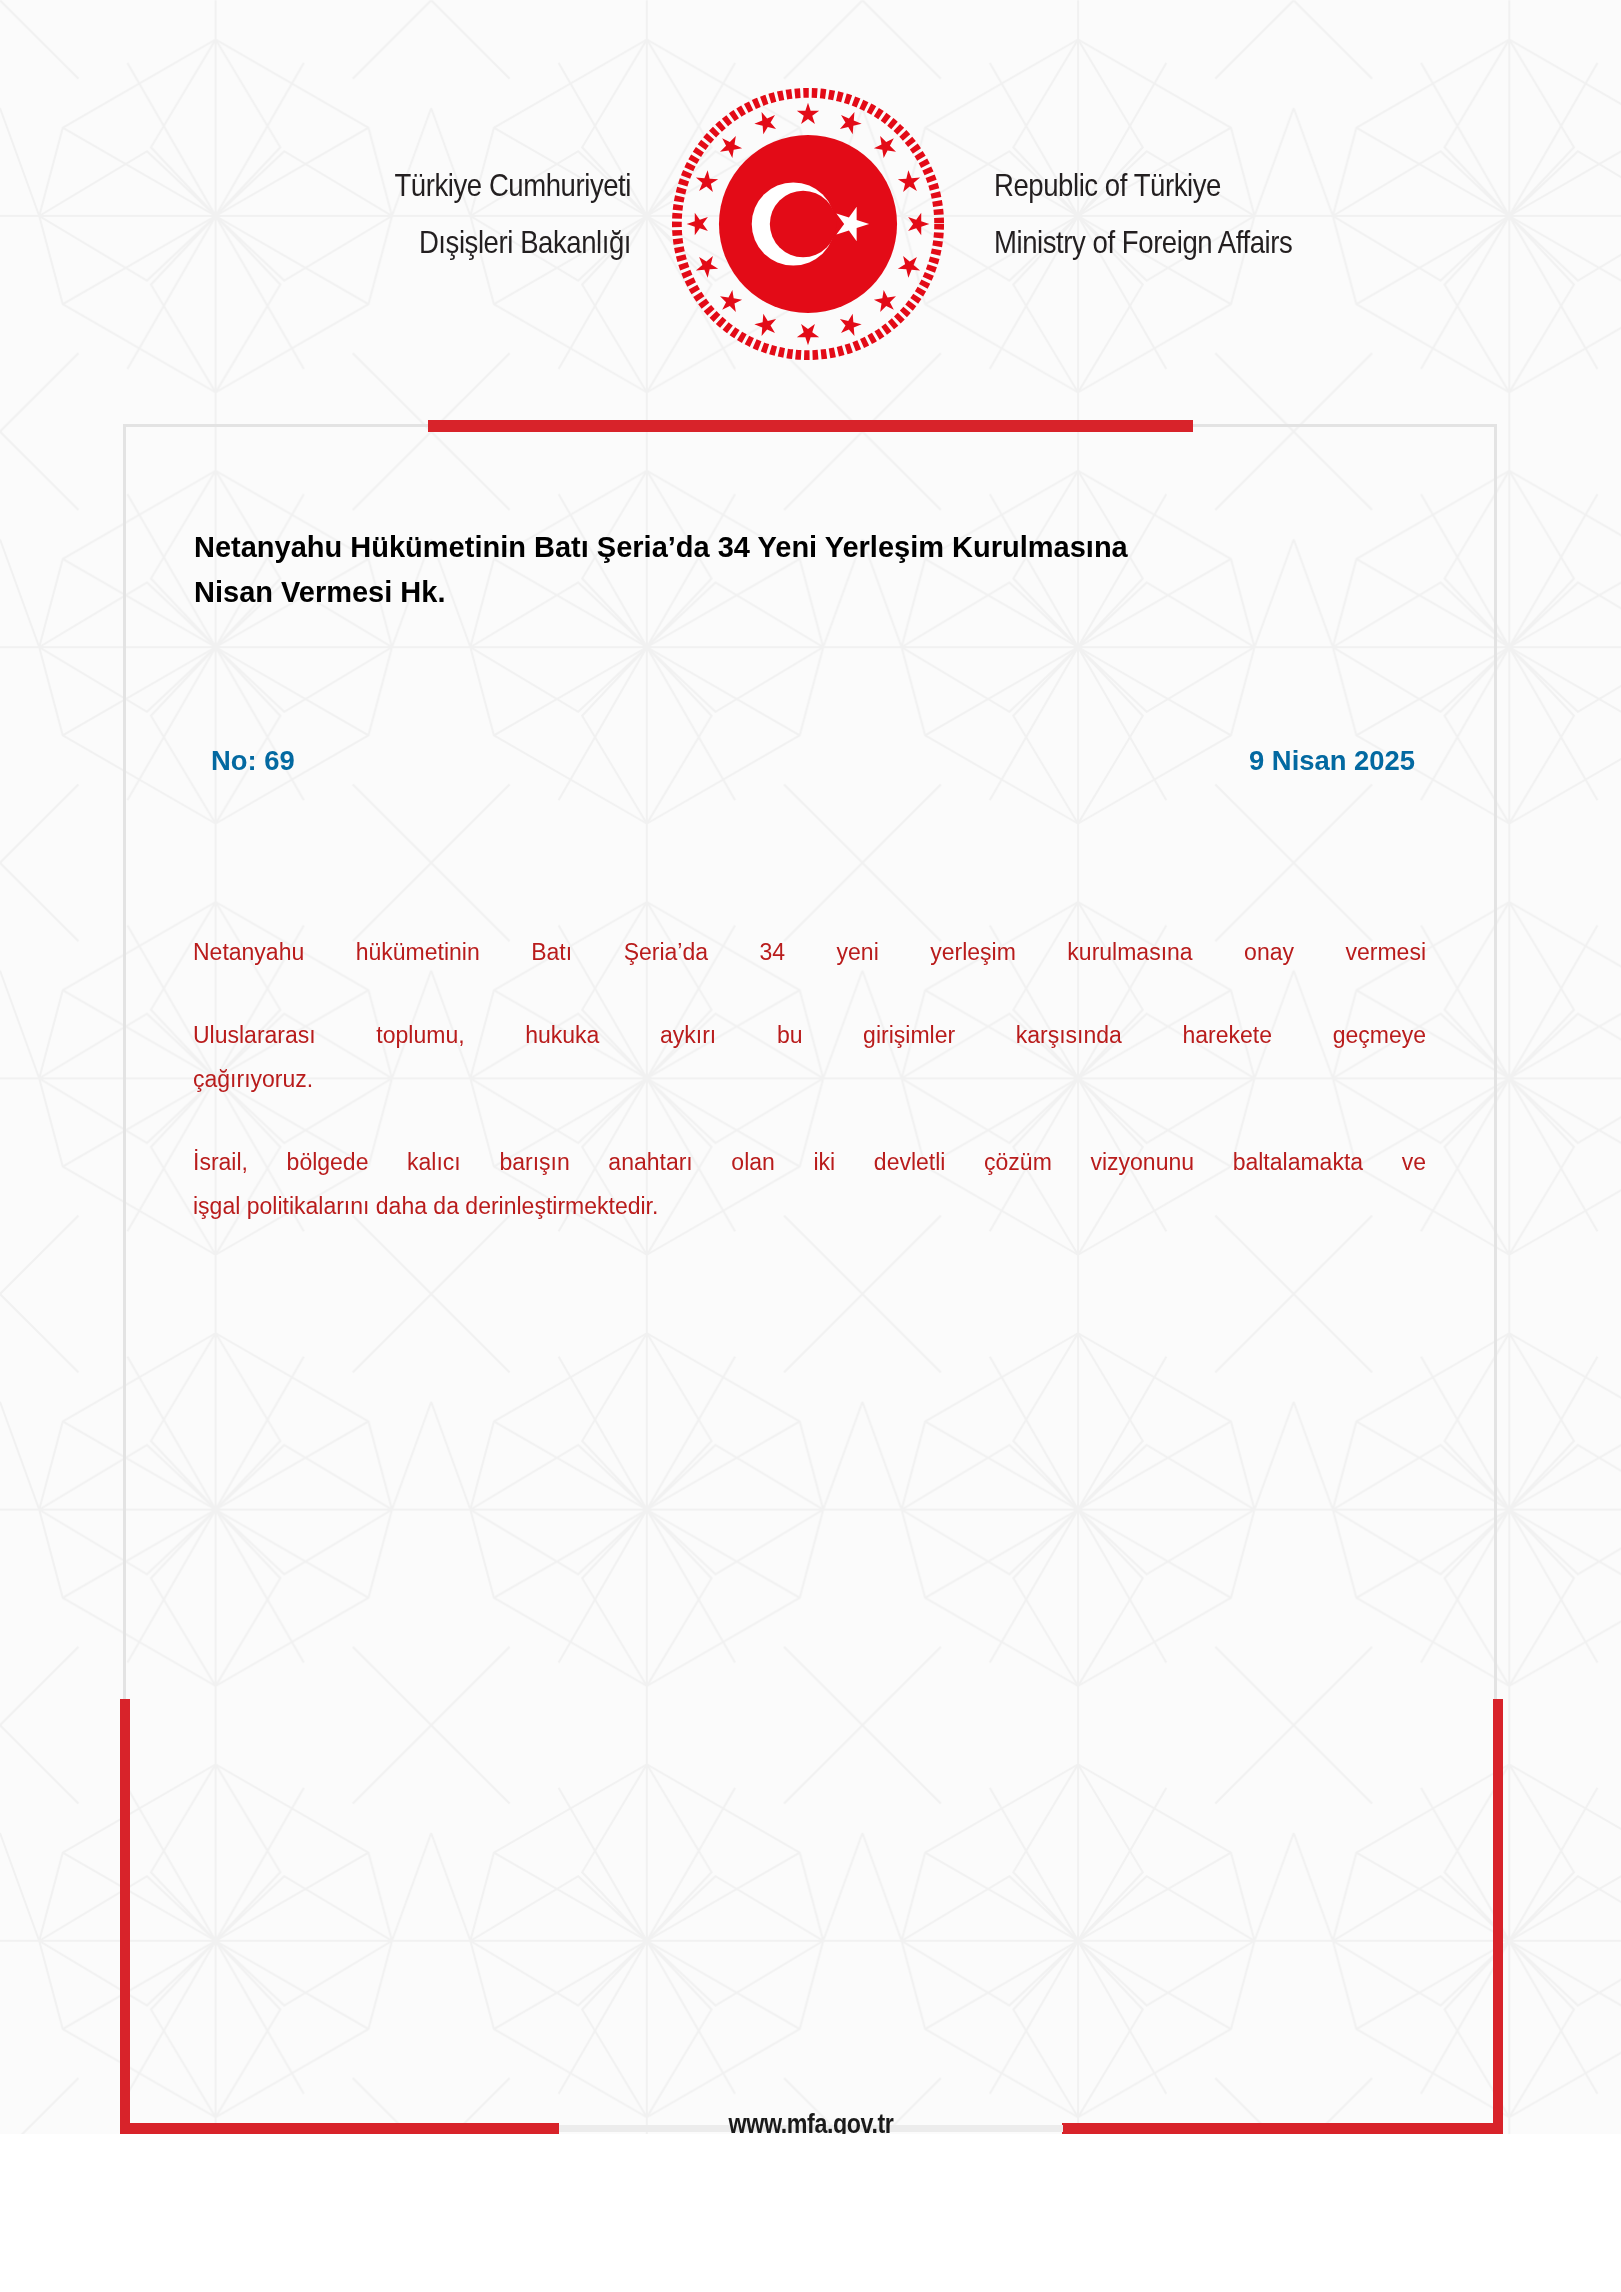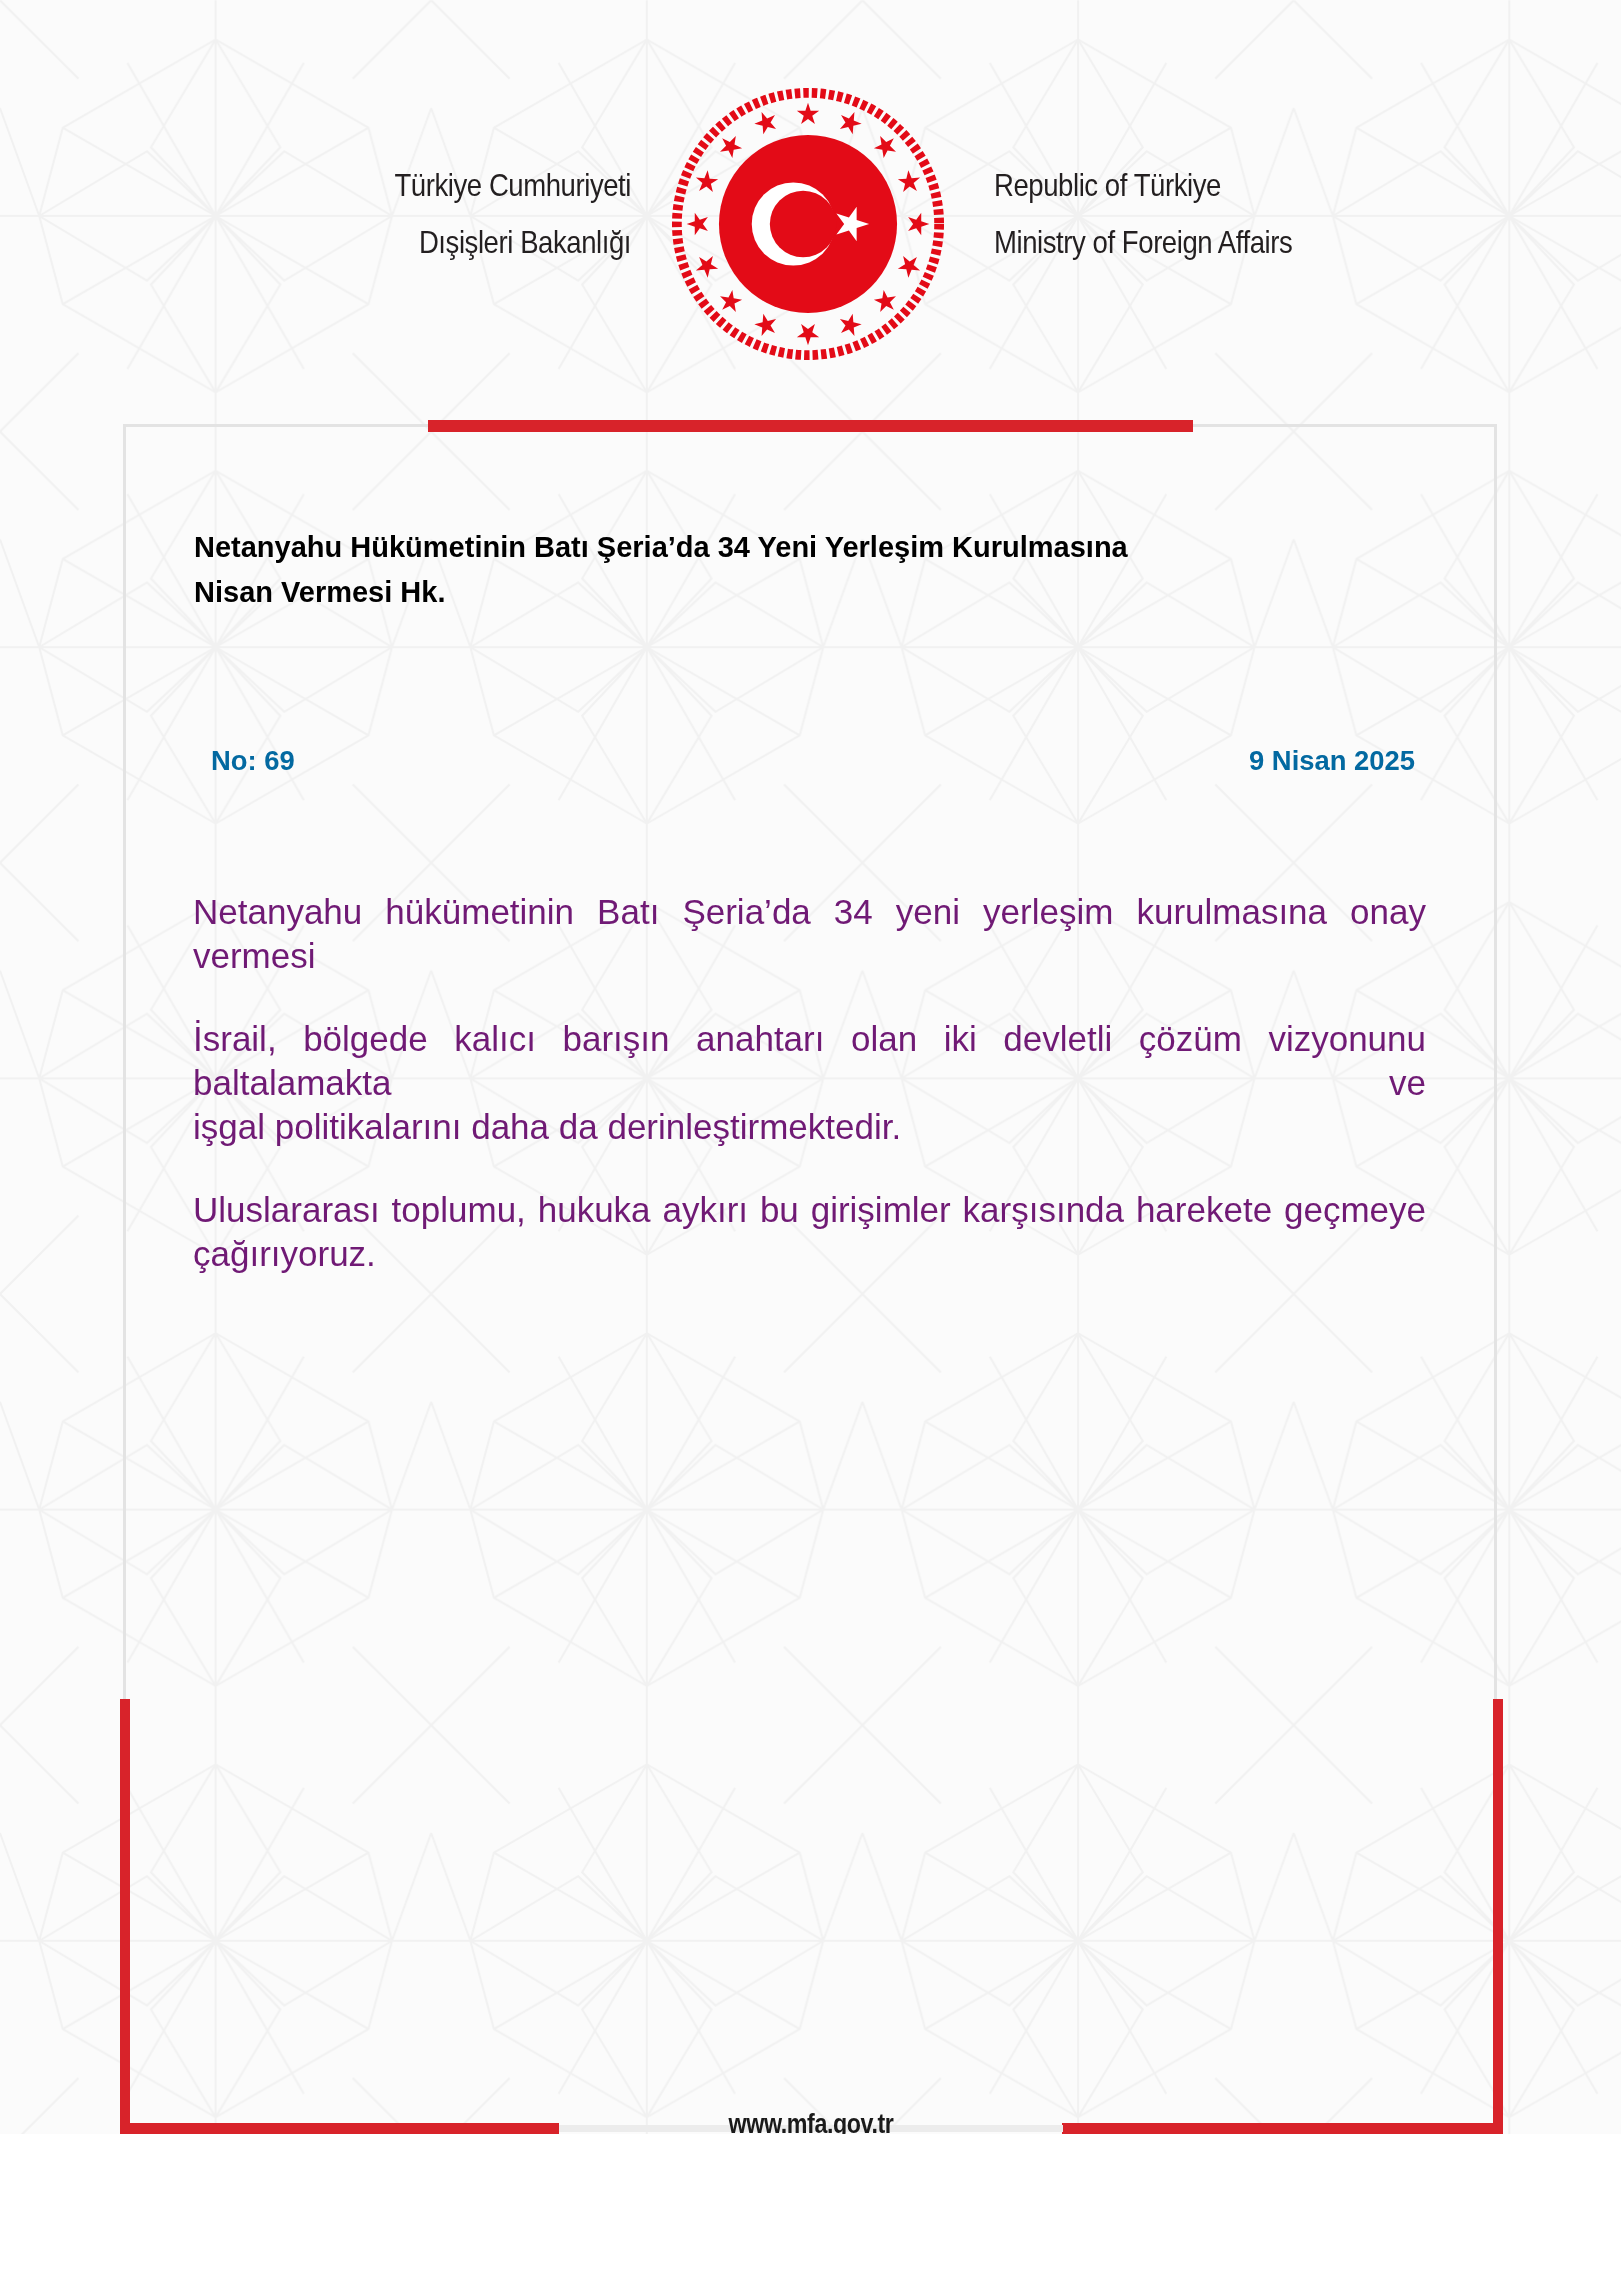--- a/index.html
+++ b/index.html
@@ -24,22 +24,22 @@
   .accent-right{position:absolute;left:1493px;top:1699px;width:9.8px;height:435px;background:#d8232a;z-index:2;}
   .bar-bottom-left{position:absolute;left:120px;top:2123px;width:439px;height:10.8px;background:#d8232a;z-index:2;}
   .bar-bottom-right{position:absolute;left:1062px;top:2123px;width:440px;height:10.8px;background:#d8232a;z-index:2;}
   .band-mid{position:absolute;left:559px;top:2125px;width:504px;height:6.9px;background:#ececec;z-index:2;}
 
   
   .title{position:absolute;left:194px;top:525px;width:1233px;
          font-weight:bold;font-size:29px;line-height:45px;color:#000;z-index:3;}
   .meta{position:absolute;left:211px;top:745px;width:1204px;display:flex;
         justify-content:space-between;font-weight:bold;font-size:27.4px;color:#0369a1;z-index:3;}
-  .body-text{position:absolute;left:193px;top:890px;width:1233px;font-size:35px;
-             line-height:44px;color:#701a75;z-index:3;}
+  .body-text{position:absolute;left:193px;top:930px;width:1233px;font-size:23px;
+             line-height:44px;color:#b91c1c;z-index:3;}
   .para{margin:0 0 39px 0;}
   .jline{text-align:justify;text-align-last:justify;}
   .lline{text-align:left;}
 
   
   .footer-url{position:absolute;left:559px;top:2108px;width:504px;text-align:center;
               font-size:27.4px;font-weight:600;color:#1a1a1a;letter-spacing:-0.5px;
               transform:scaleX(.85);transform-origin:50% 50%;z-index:4;}
 </style>
 </head>
@@ -120,25 +120,25 @@
   <div class="meta">
     <span>No: 69</span>
     <span>9 Nisan 2025</span>
   </div>
 
   <div class="body-text">
     <div class="para">
       <div class="jline">Netanyahu hükümetinin Batı Şeria’da 34 yeni yerleşim kurulmasına onay vermesi</div>
     </div>
     <div class="para">
+      <div class="jline">Uluslararası toplumu, hukuka aykırı bu girişimler karşısında harekete geçmeye</div>
+      <div class="lline">çağırıyoruz.</div>
+    </div>
+    <div class="para">
       <div class="jline">İsrail, bölgede kalıcı barışın anahtarı olan iki devletli çözüm vizyonunu baltalamakta ve</div>
       <div class="lline">işgal politikalarını daha da derinleştirmektedir.</div>
-    </div>
-    <div class="para">
-      <div class="jline">Uluslararası toplumu, hukuka aykırı bu girişimler karşısında harekete geçmeye</div>
-      <div class="lline">çağırıyoruz.</div>
     </div>
   </div>
 
   <div class="footer-url">www.mfa.gov.tr</div>
 
 </div>
 
 
 </body></html>

